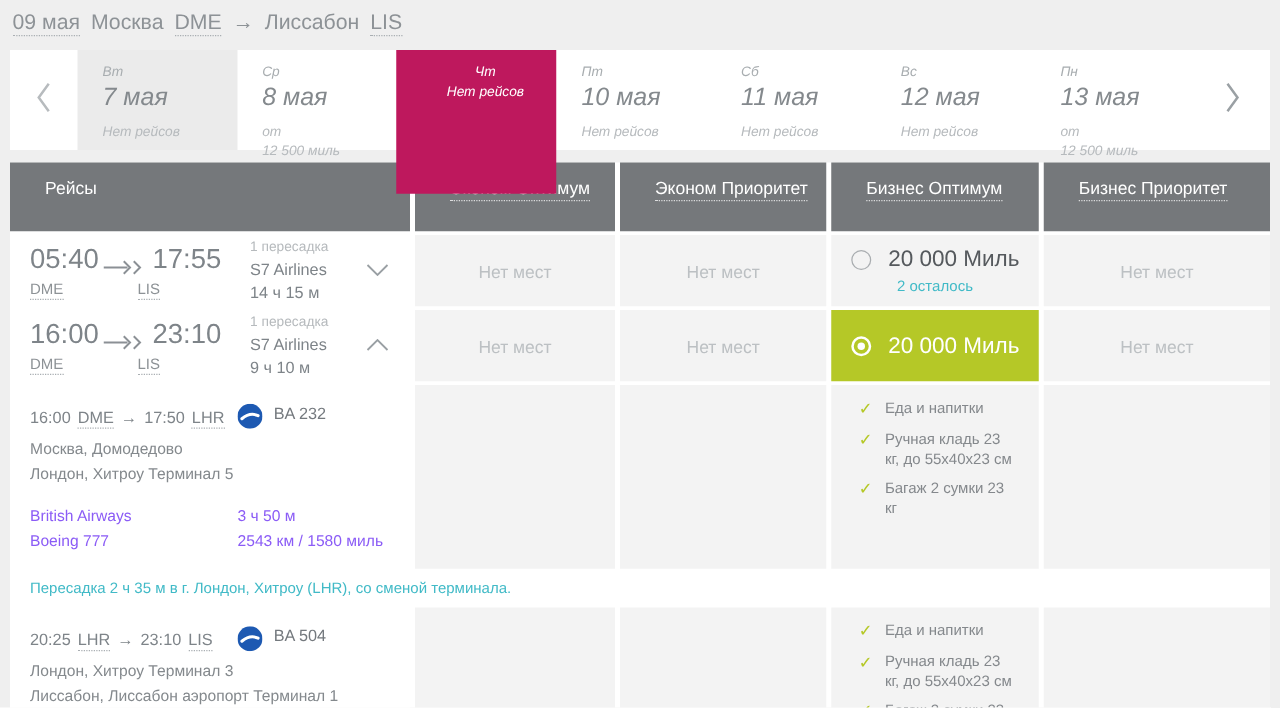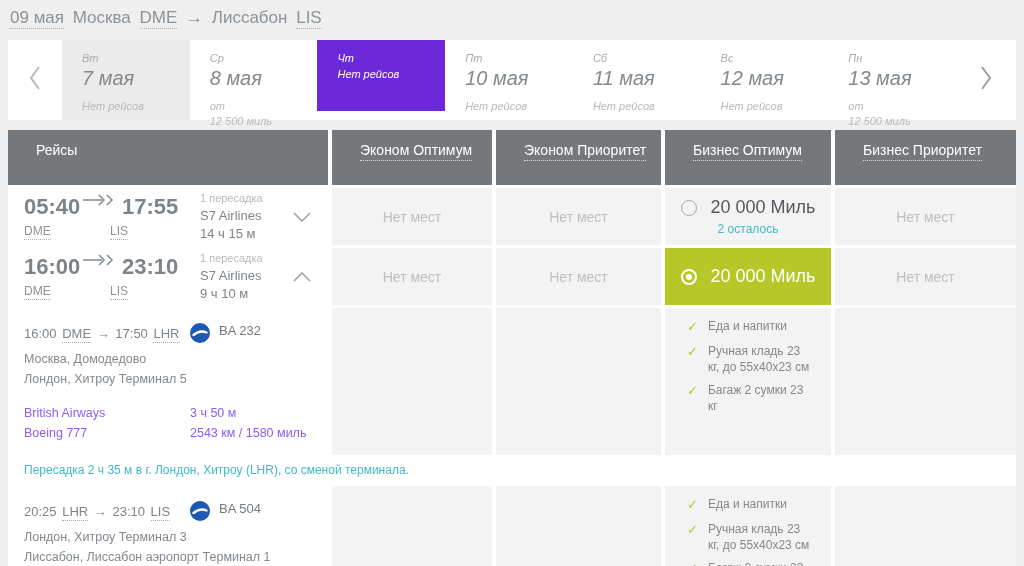--- a/index.html
+++ b/index.html
@@ -18,42 +18,42 @@
 
   
   .carousel {
     margin-left:8px; width:1008px; height:80px;
     background:#fff; display:flex; position:relative; z-index:2;font-style:italic;
   }
   .nav-arrow { width:60px; display:flex; align-items:center; justify-content:center; }
   .nav-arrow.left { width:54px; }
   .day { flex:1; height:80px; padding:12px 6px 0 20px; }
   .day.gray { background:#ebebeb; }
-  .day.selected { background:#6d28d9; height:71px; }
+  .day.selected { background:#be185d; height:115px;text-align:center; }
   .day .dow  { font-size:11px; color:#a8adb0; margin-bottom:3px; }
   .day .date { font-size:20px; color:#84898d; margin-bottom:9px; }
   .day .note, .day .note2 { font-size:11px; color:#b6babd; line-height:1.4; }
   .day.selected .dow, .day.selected .date,
   .day.selected .note, .day.selected .note2 { color:#fff; }
 
   
   .table { margin:10px 0 0 8px; width:1008px; background:#fff; position:relative; z-index:1; }
   .grid { display:grid; grid-template-columns:320px 160px 165px 166px 1fr; column-gap:4px; }
   .grid + .grid, .grid + .notice, .notice + .grid { margin-top:3px; }
 
   .hcell { background:#75787b; height:55px; padding:12px 0 0 28px; font-size:14px; color:#fff; }
   .hcell .term { border-bottom:1px dotted rgba(255,255,255,.75); padding-bottom:2px; }
 
   .fcell { background:#f3f3f3; display:flex; align-items:center; justify-content:center; }
   .no-seats { font-size:14px; color:#bcc0c3; }
 
   
   .flight-cell { background:#fff; height:57px; display:flex; align-items:center; padding-left:16px; }
   .times { width:160px; }
-  .time-line { display:flex; align-items:flex-start; font-size:22px; color:#7e8489;font-weight:bold; }
+  .time-line { display:flex; align-items:flex-end; font-size:22px; color:#7e8489; }
   .t-dep { width:58px; }
   .t-arrow { margin:0 6px 0 0; display:flex; }
   .codes { display:flex; margin-top:4px; font-size:12px; color:#8d9296; }
   .codes .c1 { width:86px; }
   .mid { flex:1; padding-left:16px; }
   .stops   { font-size:11px; color:#b6babd; margin-bottom:4px; }
   .airline { font-size:13px; color:#7e8489; margin-bottom:3px; }
   .durtxt  { font-size:13px; color:#7e8489; }
   .chev { width:52px; display:flex; justify-content:center; }
 

